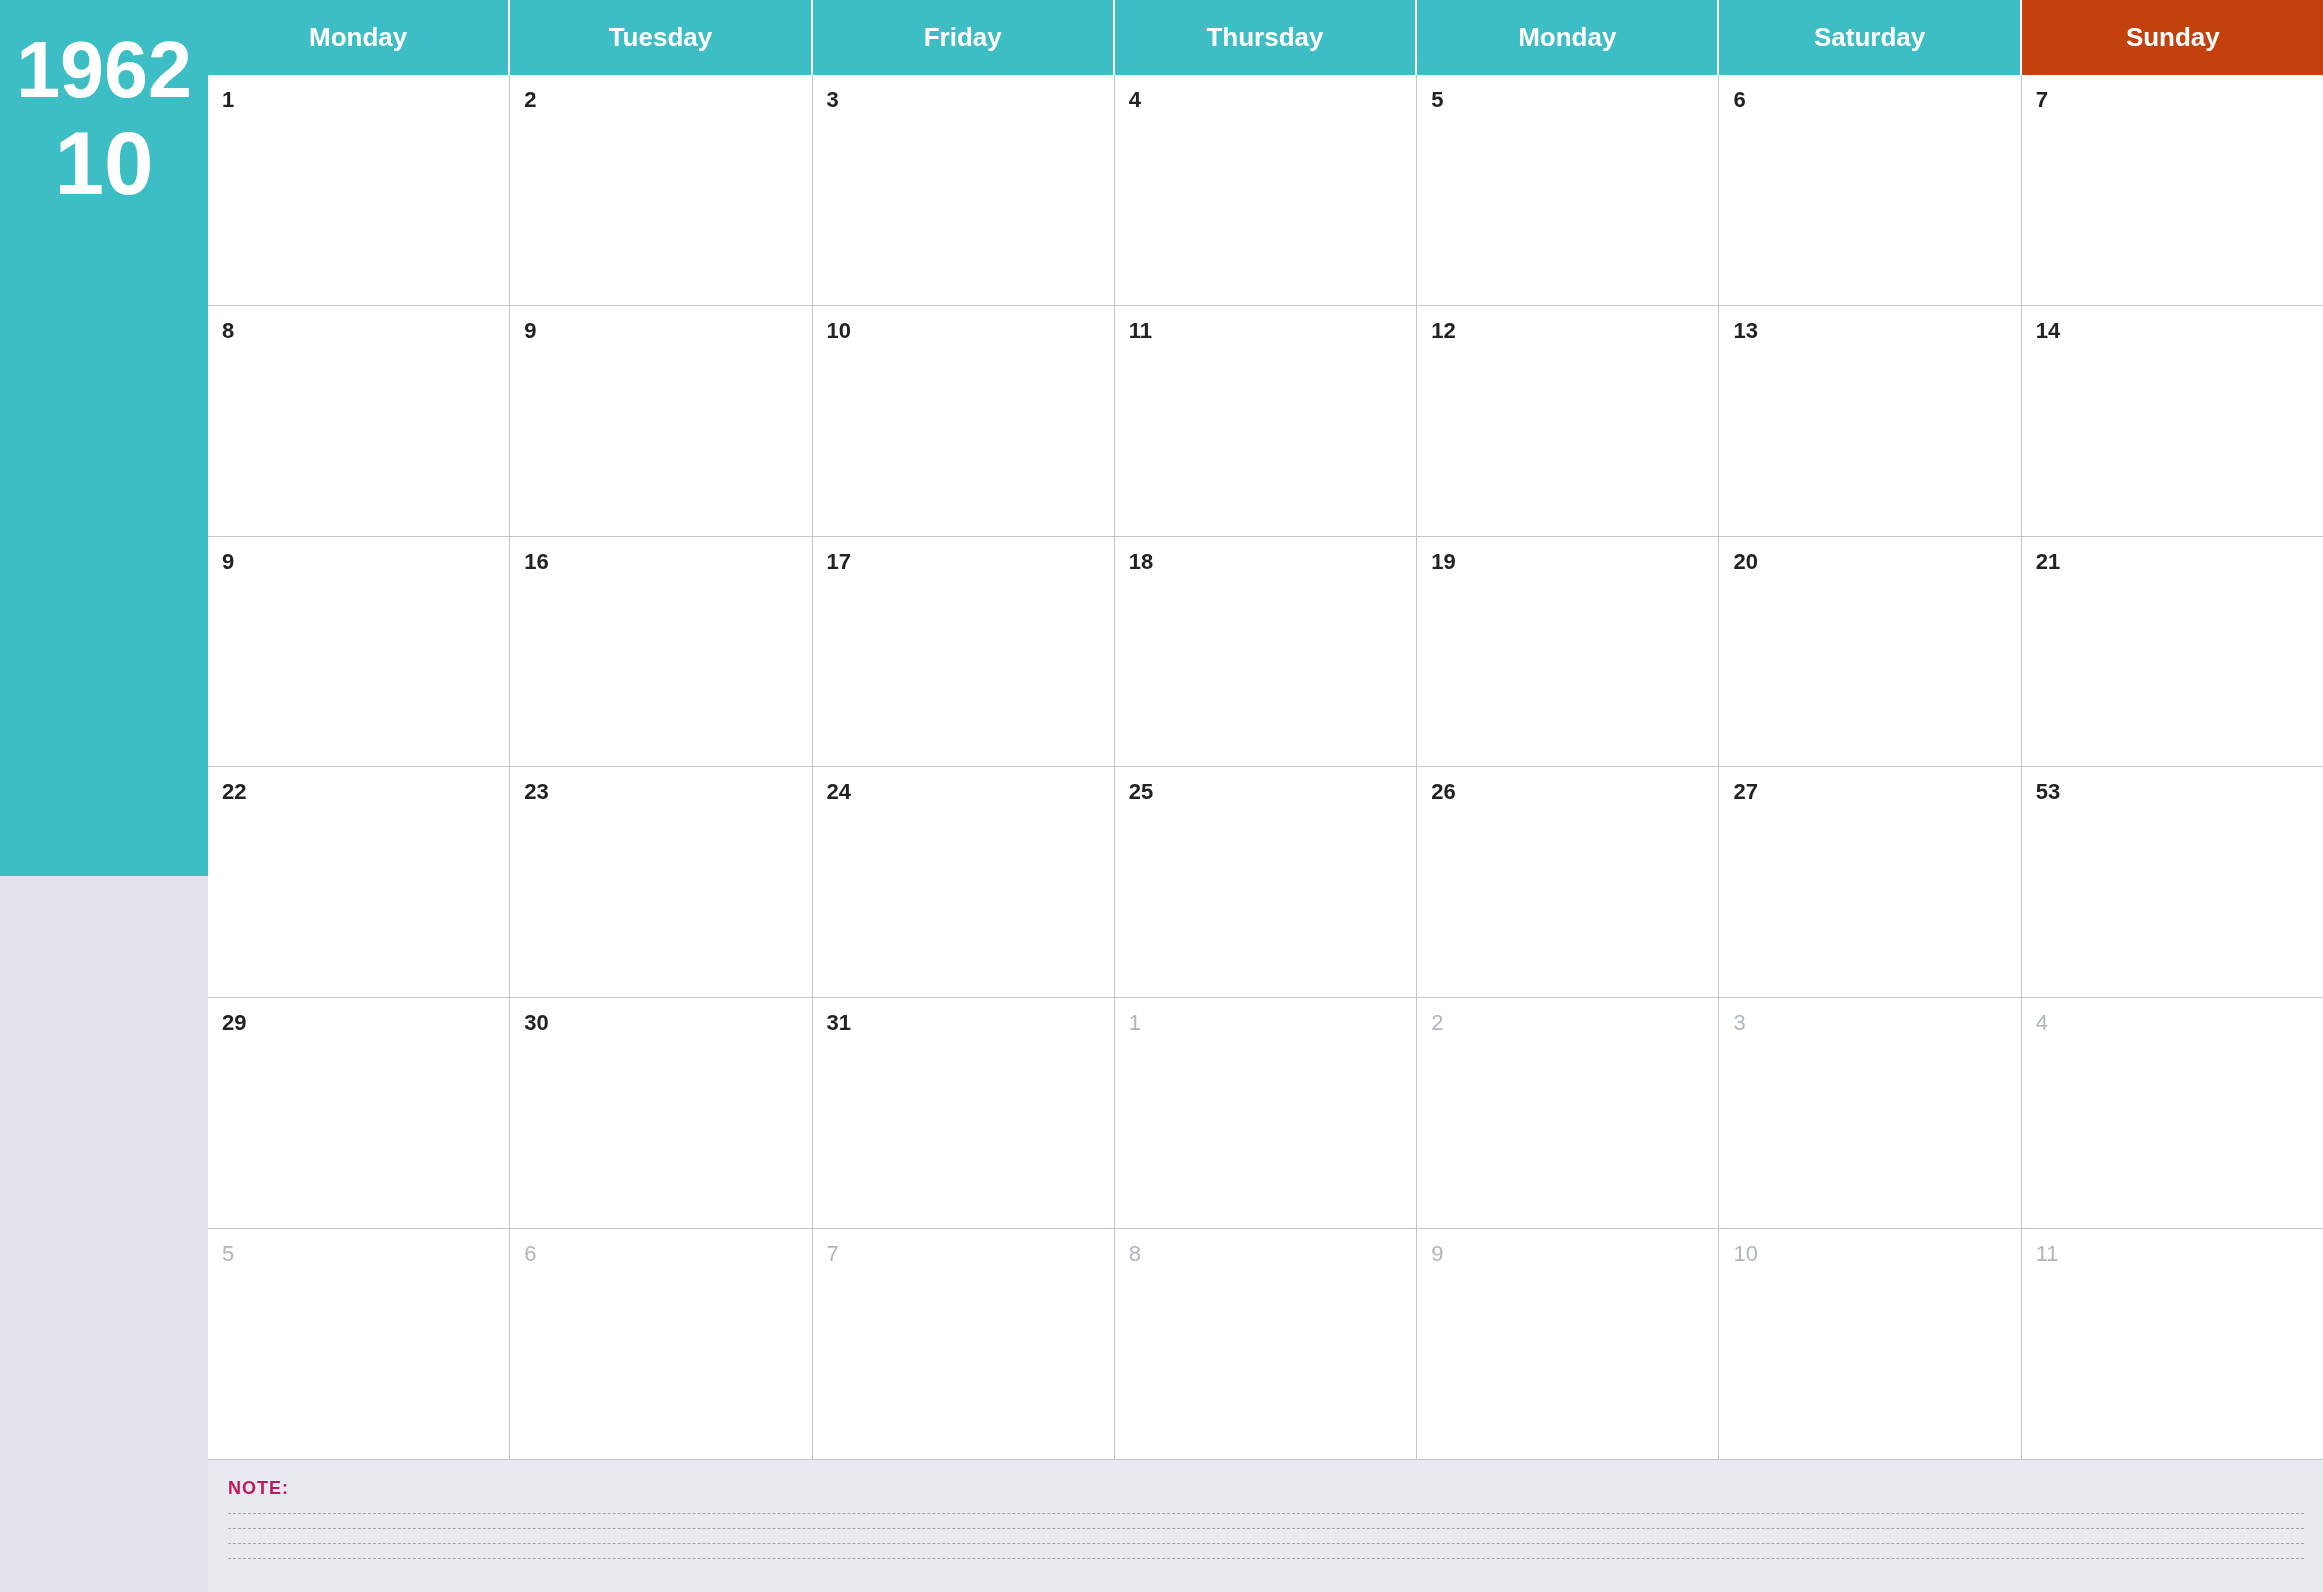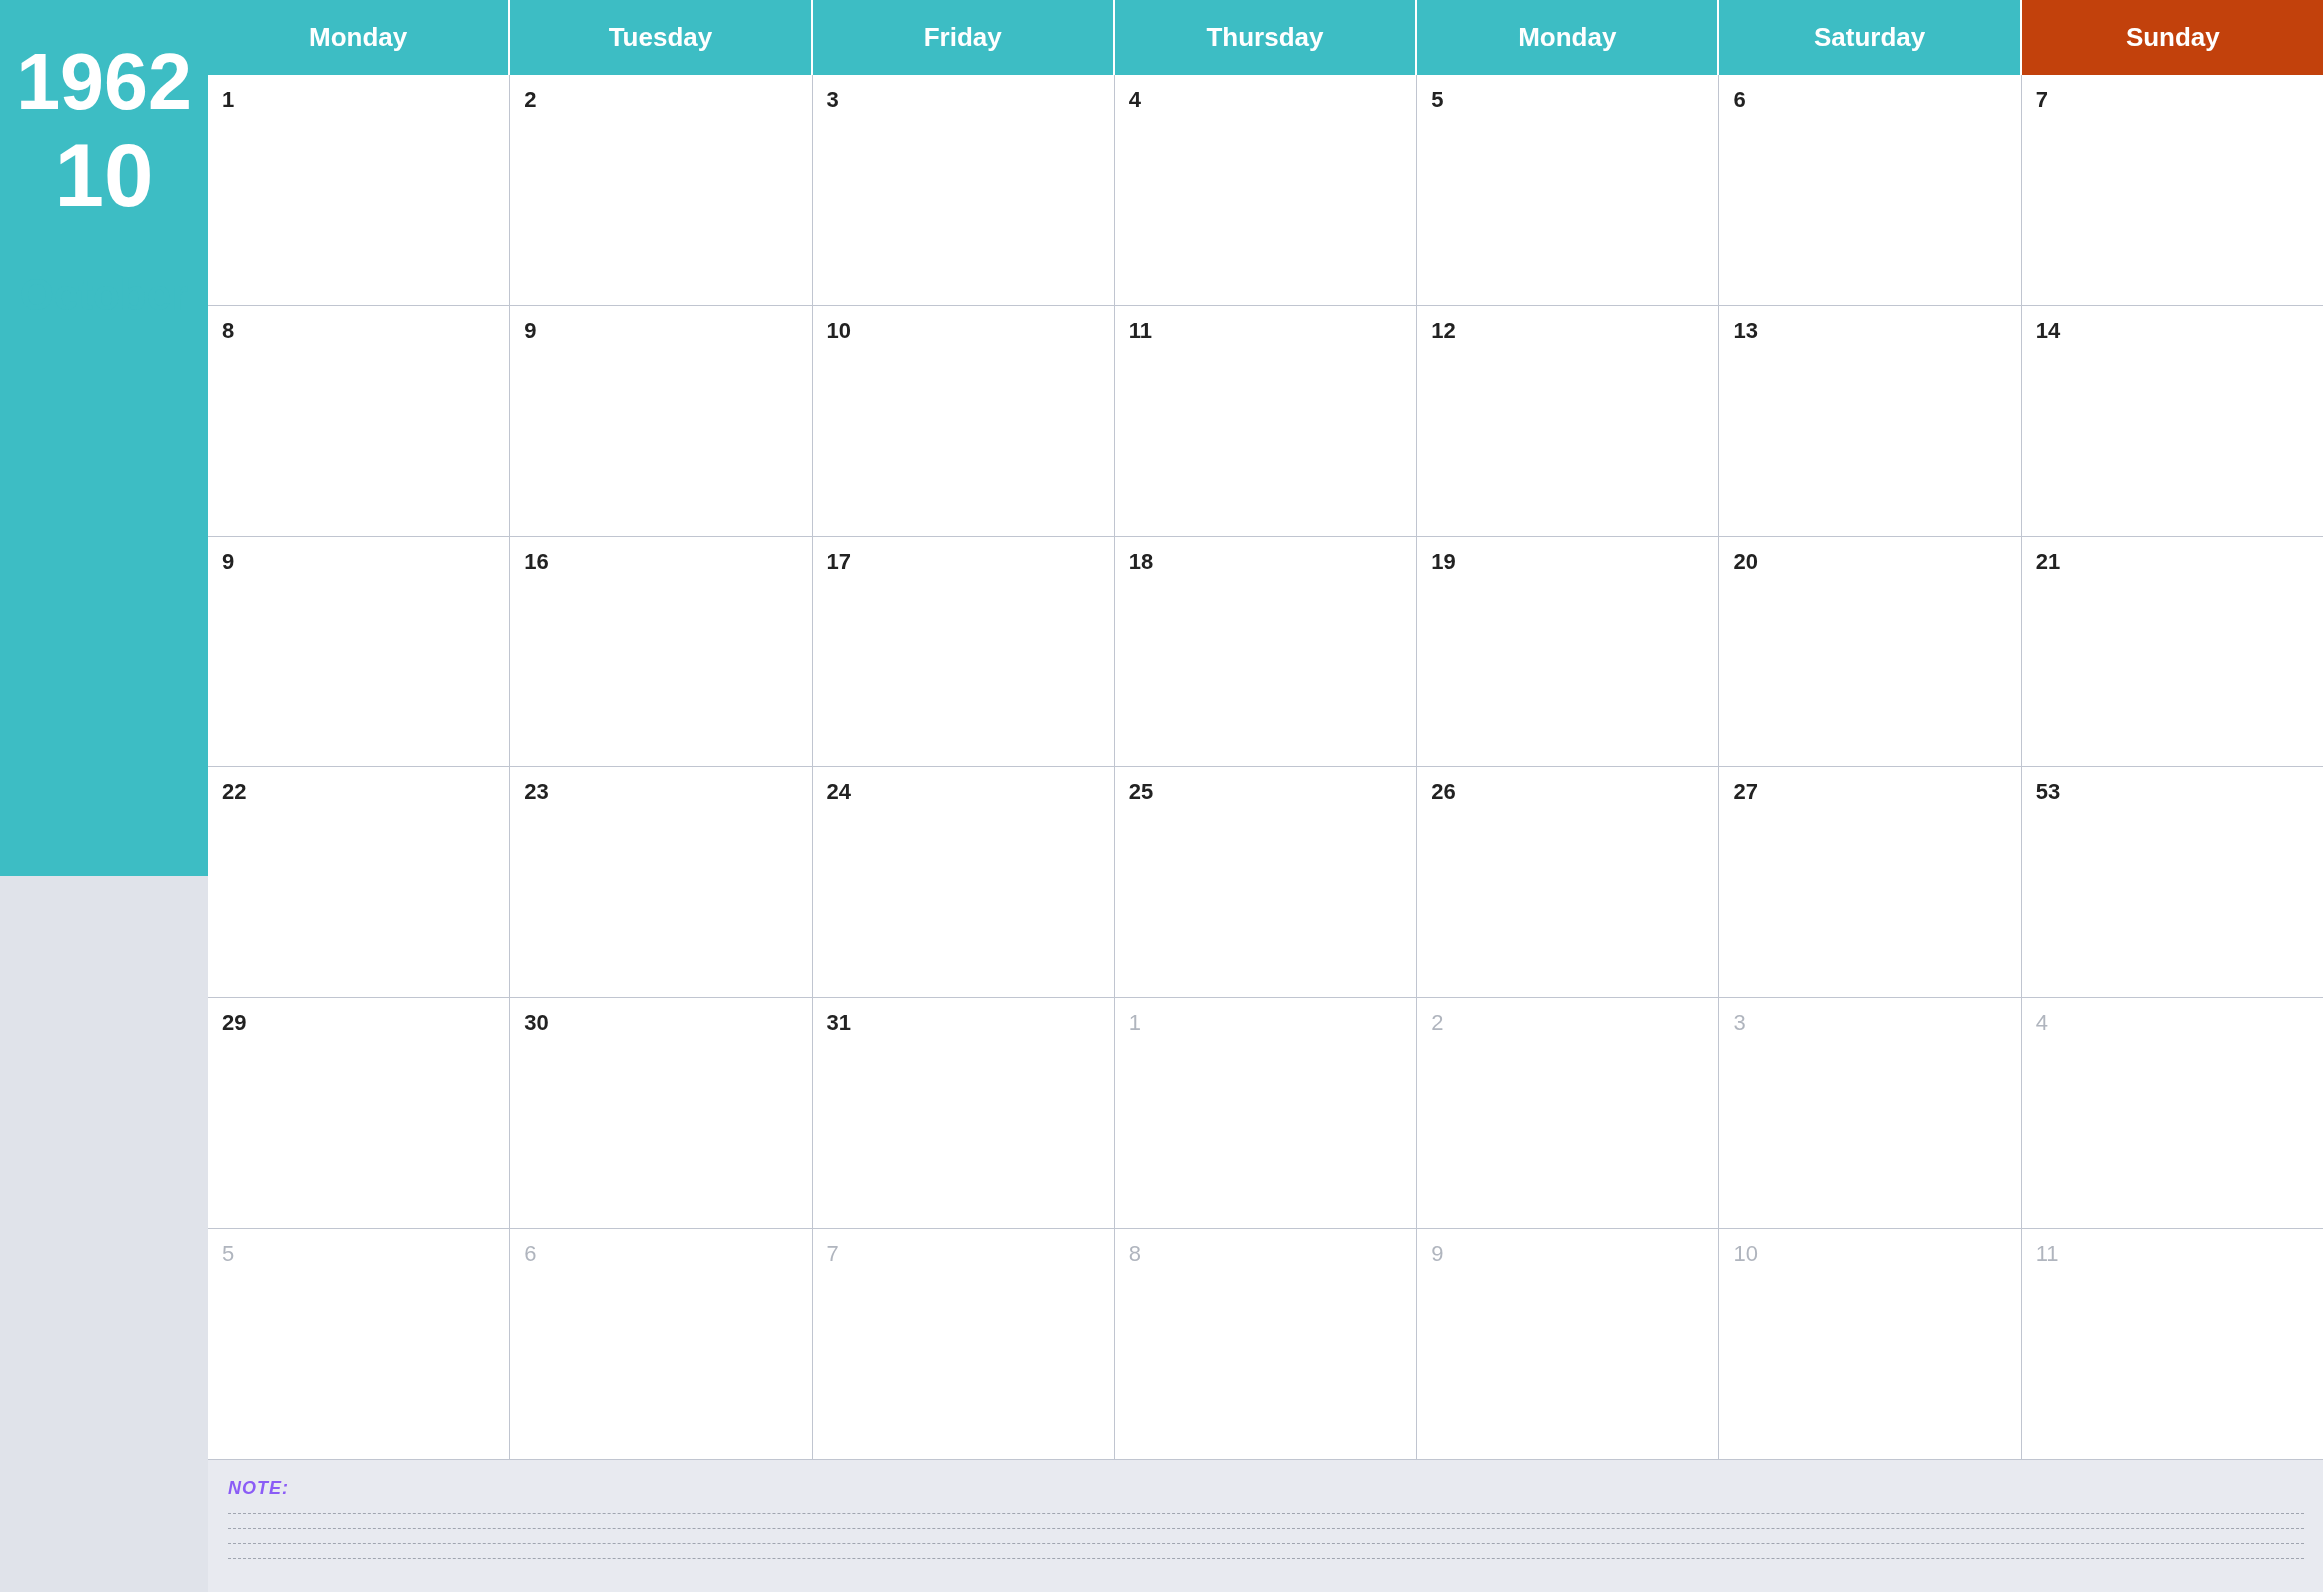--- a/index.html
+++ b/index.html
@@ -28,21 +28,20 @@
       justify-content: flex-start;
       padding-top: 30px;
     }
 
     .sidebar-year {
       color: white;
       font-size: 79px;
       font-weight: 900;
       line-height: 1;
       margin-bottom: 10px;
-      margin-top: 12px;
     }
 
     .sidebar-month-num {
       color: white;
       font-size: 89px;
       font-weight: 900;
       line-height: 1;
       margin-bottom: 30px;
     }
 
@@ -116,24 +115,23 @@
     }
 
     .note-section {
       padding: 18px 20px 20px 20px;
       background: #e8eaf0;
     }
 
     .note-label {
       font-size: 18px;
       font-weight: 700;
-      color: #8b5cf6;
+      color: #be185d;
       letter-spacing: 1px;
       margin-bottom: 8px;
-      font-style: italic;
     }
 
     .note-line {
       border: none;
       border-bottom: 1px dashed #a0a5b0;
       width: 100%;
       margin: 14px 0;
       display: block;
     }
   </style>

